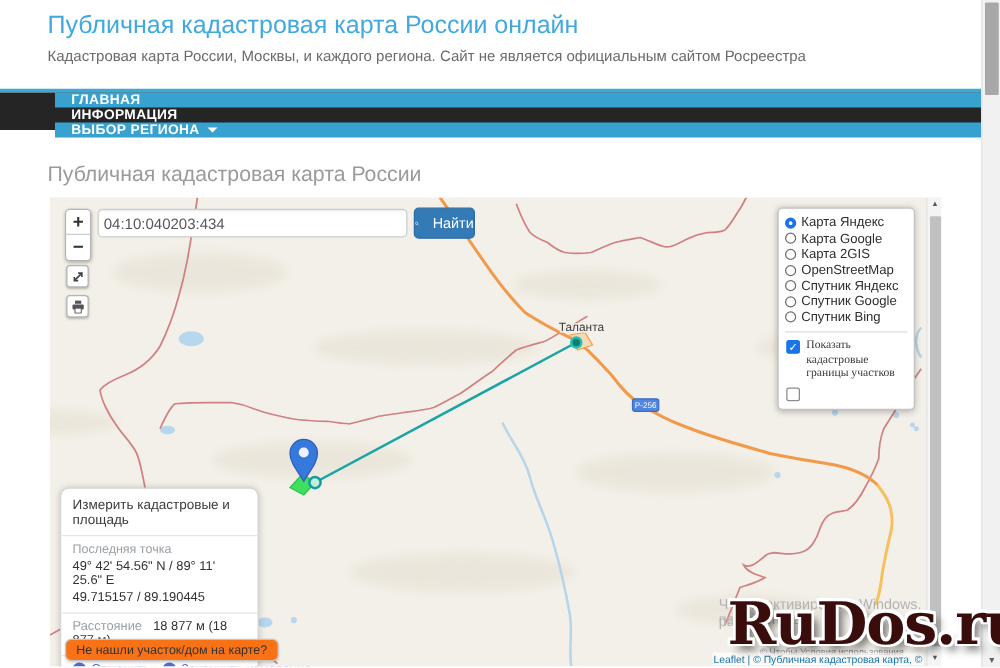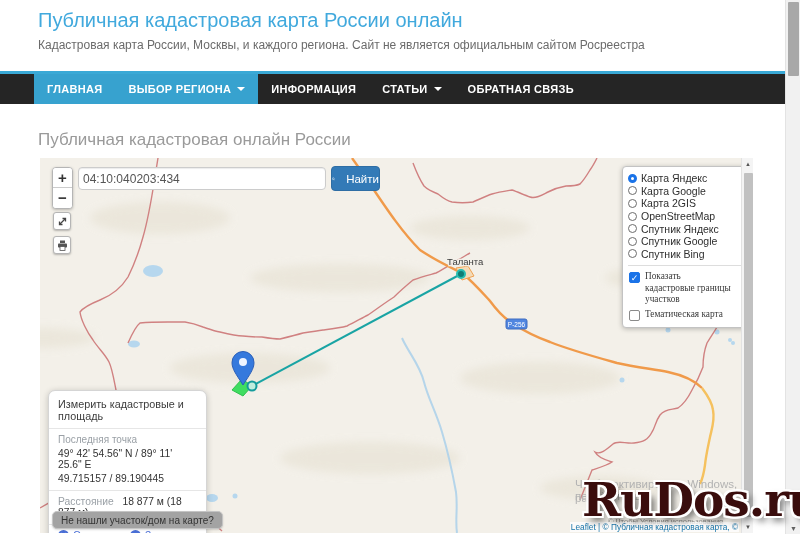--- a/index.html
+++ b/index.html
@@ -7,21 +7,21 @@
     font-family:"Liberation Sans","DejaVu Sans",sans-serif; }
   #stage { position:relative; width:800px; height:534px; background:#fff; overflow:hidden; }
 
   
   .site-header { position:absolute; left:0; top:0; width:774px; height:71px; background:#fff; }
   .site-title { position:absolute; left:38px; top:9px; font-size:20px; color:#41a9dd; font-weight:400; text-decoration:none; }
   .site-subtitle { position:absolute; left:38px; top:38px; font-size:12px; color:#6b6b6b; }
 
   
   .nav-topline { position:absolute; left:0; top:71px; width:785px; height:3px; background:#3aa9d6; }
-  .navbar { position:absolute; left:0; top:74px; width:785px; height:30px; background:#252525; display:flex; align-items:stretch; padding-left:34px; }
+  .navbar { position:absolute; left:0; top:74px; width:785px; height:30px; background:#252525; display:flex; align-items:stretch; padding-left:44px;flex-direction:column; }
   .nav-item { display:flex; align-items:center; padding:0 13px; color:#fff; font-size:11px; font-weight:bold; letter-spacing:.3px; cursor:pointer; white-space:nowrap; }
   .nav-item.active { background:#37a2cf; }
   .caret { display:inline-block; width:0; height:0; border-left:4px solid transparent; border-right:4px solid transparent; border-top:4px solid #fff; margin-left:6px; }
 
   
   .page-heading { position:absolute; left:38px; top:130px; font-size:17px; color:#9a9a9a; font-weight:400; }
 
   
   #map { position:absolute; left:40px; top:158px; width:713px; height:375px; background:#f3f0e9; overflow:hidden; }
   #map svg.basemap { position:absolute; left:0; top:0; }
@@ -31,21 +31,21 @@
   .zoom-btn { display:block; width:100%; height:20px; text-align:center; font-size:15px; font-weight:bold; color:#333; line-height:19px; cursor:pointer; background:#fff; }
   .zoom-btn:first-child { border-bottom:1px solid #ccc; }
   .sq-btn { position:absolute; left:13px; width:18px; height:18px; background:#fff; border:1px solid #b5b5b5; border-radius:3px; box-shadow:0 1px 2px rgba(0,0,0,.25); display:flex; align-items:center; justify-content:center; cursor:pointer; }
   .sq-btn.fullscreen { top:54px; }
   .sq-btn.print { top:78px; }
 
   .search-input { position:absolute; left:38px; top:9px; width:248px; height:23px; border:1px solid #ccc; border-radius:4px; padding:0 4px; font-size:12px; color:#555; background:#fff; box-shadow:inset 0 1px 1px rgba(0,0,0,.08); font-family:inherit; }
   .search-btn { position:absolute; left:291px; top:8px; width:49px; height:25px; background:#337ab7; border:1px solid #2e6da4; border-radius:4px; color:#fff; font-size:11.5px; display:flex; align-items:center; justify-content:center; gap:11px; cursor:pointer; font-family:inherit; }
 
   
-  .layers-panel { position:absolute; left:582px; top:8px; width:130px; background:#fff; border:1px solid #c3c3c3; border-radius:4px; box-shadow:0 1px 5px rgba(0,0,0,.25); padding:5px 5px 6px 5px; }
+  .layers-panel { position:absolute; left:582px; top:8px; width:110px; background:#fff; border:1px solid #c3c3c3; border-radius:4px; box-shadow:0 1px 5px rgba(0,0,0,.25); padding:5px 5px 6px 5px; }
   .lyr-row { display:flex; align-items:center; height:12.6px; cursor:pointer; }
   .radio { width:9px; height:9px; border:1px solid #6d6d6d; border-radius:50%; margin-right:4px; flex:0 0 auto; background:#fff; }
   .radio.checked { border:3px solid #1a73e8; }
   .lyr-label { font-size:10.5px; color:#2e2e2e; white-space:nowrap; }
   .lyr-divider { border-top:1px solid #ddd; margin:5px 0 5px 0; }
   .chk-row { display:flex; align-items:flex-start; margin-top:3px; cursor:pointer; }
   .checkbox { width:11px; height:11px; border-radius:2px; margin:1px 5px 0 1px; flex:0 0 auto; }
   .checkbox.checked { background:#1a73e8; border:1px solid #1a73e8; color:#fff; font-size:9px; line-height:10px; text-align:center; }
   .checkbox.unchecked { background:#fff; border:1px solid #8a8a8a; }
   .chk-label { font-size:9.3px; color:#3a3a3a; line-height:1.25; width:86px;font-family:Liberation Serif, serif; }
@@ -56,21 +56,21 @@
   .mp-hr { border-top:1px solid #e6e6e6; margin:6px -9px 5px -9px; }
   .mp-gray { font-size:10px; color:#9aa0a6; }
   .mp-val { font-size:10.3px; color:#333; margin-top:3px; }
   .mp-dist { font-size:10.3px; margin-top:1px; }
   .mp-dist .lbl { color:#9aa0a6; margin-right:6px; }
   .mp-dist .val { color:#333; }
   .mp-links { display:flex; align-items:center; gap:10px; margin-top:2px; }
   .mp-link { display:flex; align-items:center; gap:4px; font-size:10.3px; color:#4a6fd6; cursor:pointer; white-space:nowrap; }
   .mp-ico { width:11px; height:11px; border-radius:50%; background:#4a6fd6; color:#fff; font-size:8px; line-height:11px; text-align:center; flex:0 0 auto; }
 
-  .notfound-btn { position:absolute; left:12px; top:353px; height:18px; background:#a3a3a3; border:1px solid #c4c4c4; border-radius:5px; box-shadow:0 1px 2px rgba(0,0,0,.15); font-size:10px; color:#333; padding:0 8px; cursor:pointer; font-family:inherit; white-space:nowrap; }
+  .notfound-btn { position:absolute; left:12px; top:353px; height:18px; background:#f97316; border:1px solid #c4c4c4; border-radius:5px; box-shadow:0 1px 2px rgba(0,0,0,.15); font-size:10px; color:#333; padding:0 8px; cursor:pointer; font-family:inherit; white-space:nowrap; }
 
   
   .act-title { position:absolute; left:535px; top:300px; font-size:15px; color:#9f9f9f; }
   .act-l2 { position:absolute; left:535px; top:320px; font-size:11.5px; color:#b3b3b3; }
   .act-l3 { position:absolute; left:535px; top:334px; font-size:11.5px; color:#b3b3b3; }
   .ya-logo { position:absolute; left:648px; top:347px; font-size:12px; font-weight:bold; color:#d6422f;margin-top:33px; }
   .terms-line { position:absolute; left:568px; top:359px; font-size:7.5px; color:#8a8a8a; }
   .leaflet-line { position:absolute; right:14px; bottom:1px; font-size:8.3px; color:#1874a8; background:rgba(255,255,255,.75); padding:0 1px; white-space:nowrap; }
 
   
@@ -95,37 +95,37 @@
   <div class="site-header">
     <a class="site-title" href="#">Публичная кадастровая карта России онлайн</a>
     <div class="site-subtitle">Кадастровая карта России, Москвы, и каждого региона. Сайт не является официальным сайтом Росреестра</div>
   </div>
   <div class="nav-topline"></div>
 
   <div class="navbar">
     <div class="nav-item active">
         <span>ГЛАВНАЯ</span>
       </div>
+    <div class="nav-item">
+        <span>ИНФОРМАЦИЯ</span>
+      </div>
     <div class="nav-item active">
         <span>ВЫБОР РЕГИОНА</span>
         <span class="caret"></span>
       </div>
     <div class="nav-item">
-        <span>ИНФОРМАЦИЯ</span>
-      </div>
-    <div class="nav-item">
         <span>СТАТЬИ</span>
         <span class="caret"></span>
       </div>
     <div class="nav-item">
         <span>ОБРАТНАЯ СВЯЗЬ</span>
       </div>
   </div>
 
-  <div class="page-heading">Публичная кадастровая онлайн России</div>
+  <div class="page-heading">Публичная кадастровая карта России</div>
 
   <div id="map">
 
     <svg class="basemap" width="713" height="375" viewBox="0 0 713 375">
       <defs>
           <filter id="soft" x="-40%" y="-40%" width="180%" height="180%">
             <feGaussianBlur stdDeviation="4"></feGaussianBlur>
           </filter>
         </defs>
 
@@ -253,21 +253,20 @@
           <span class="radio"></span>
           <span class="lyr-label">Спутник Bing</span>
         </div>
       <div class="lyr-divider"></div>
       <div class="chk-row">
           <span class="checkbox checked">✓</span>
           <span class="chk-label">Показать кадастровые границы участков</span>
         </div>
       <div class="chk-row">
           <span class="checkbox unchecked"></span>
-          <span class="chk-label">Тематическая карта</span>
         </div>
     </div>
 
     <div class="measure-panel">
       <div class="mp-title">Измерить кадастровые и площадь</div>
       <div class="mp-hr"></div>
       <div class="mp-gray">Последняя точка</div>
       <div class="mp-val">49° 42' 54.56" N / 89° 11' 25.6" E</div>
       <div class="mp-val">49.715157 / 89.190445</div>
       <div class="mp-hr"></div>

